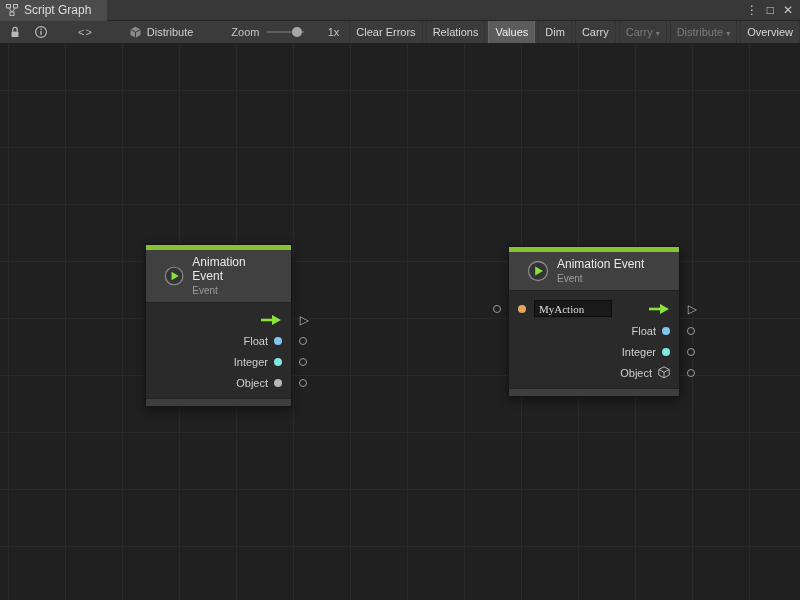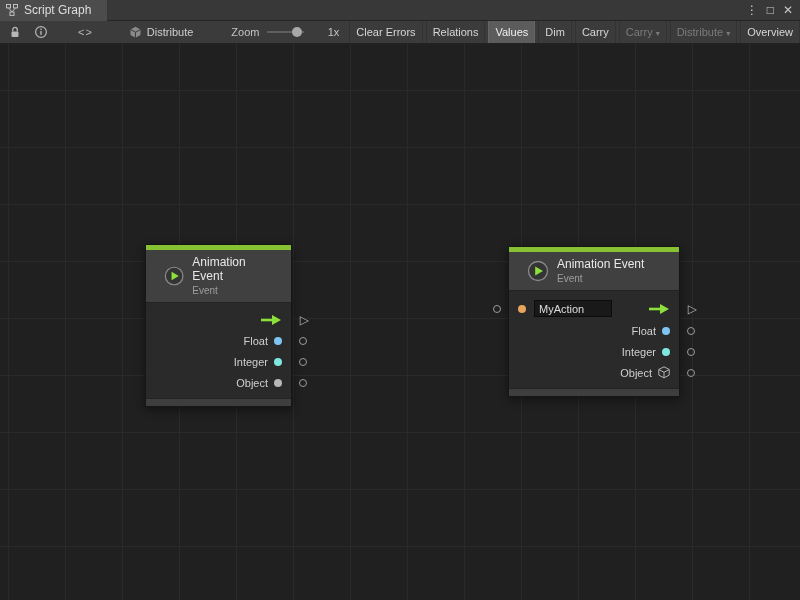--- a/index.html
+++ b/index.html
@@ -63,21 +63,21 @@
   .dot-integer{background:#7ee8e0}
   .dot-object{background:#b8b8b8}
   .port-circle{position:absolute;right:-16px;top:50%;transform:translateY(-50%);
     width:8px;height:8px;border:1.5px solid #9a9a9a;border-radius:50%;cursor:crosshair}
   .port-circle.left{left:-16px;right:auto}
   .port-tri{position:absolute;right:-18px;top:50%;transform:translateY(-50%);
     color:#b2b2b2;font-size:12px;line-height:1;cursor:crosshair}
   .node-footer{height:8px;background:#3e3e3e;border-top:1px solid #232323}
   .flow-arrow{display:block}
   .node-input{width:78px;height:17px;background:#191919;border:1px solid #0c0c0c;
-    color:#dddddd;font-size:11px;font-family:Liberation Sans, sans-serif;
+    color:#dddddd;font-size:11px;font-family:Liberation Serif, serif;
     padding:0 4px;outline:none;margin-left:2px}
   .arrow-right{margin-left:auto}
 </style>
 </head>
 <body>
 
 <div class="titlebar">
   <div class="tab">
     <svg width="12" height="12" viewBox="0 0 12 12">
       <rect x="0.5" y="0.5" width="4" height="3.4" fill="none" stroke="#c0c0c0"></rect>

